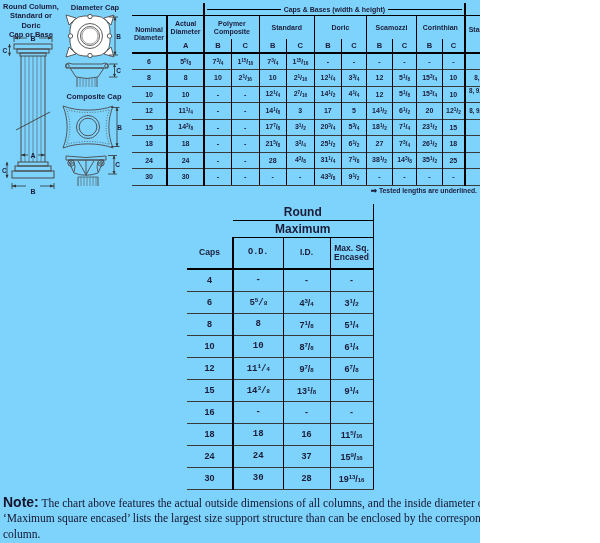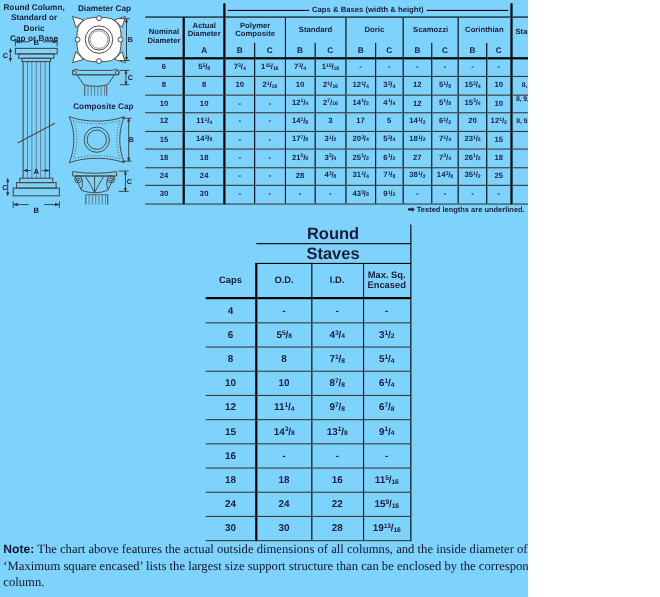--- a/index.html
+++ b/index.html
@@ -38,33 +38,33 @@
   sub{font-size:0.68em;vertical-align:-0.1em;letter-spacing:-0.2px;}
   u{text-decoration:underline;}
   .footnote{position:absolute;right:3px;top:186px;font-size:6.8px;font-weight:bold;color:#1c1c38;}
   .footnote .arrow{font-size:7.5px;margin-right:2px;}
 
   
   #round-table{position:absolute;left:187px;top:204px;width:186px;border-collapse:collapse;
                table-layout:fixed;font-weight:bold;text-align:center;color:#1c1c38;}
   #round-table td,#round-table th{padding:0;}
   #round-table .rt-na{border:none;}
-  .rt-span{border-right:1.6px solid #000;border-bottom:1.5px solid #000;height:16px;font-size:15px;}
+  .rt-span{border-right:1.6px solid #000;border-bottom:1.5px solid #000;height:16px;font-size:12px;}
   .rt-head th{height:30px;font-size:8.5px;line-height:1.1;border-bottom:2.2px solid #000;}
-  #round-table .rc1{border-left:2px solid #000;}
+  #round-table .rc1{border-left:2px solid #000;font-family:Liberation Mono, monospace;}
   #round-table .rc2,#round-table .rc3{border-left:1.3px solid #000;}
   #round-table .rc3{border-right:1.6px solid #000;}
   #round-table tbody tr{height:22px;}
   #round-table tbody td{border-top:1px solid #3a3a3a;font-size:9px;}
   #round-table tbody tr:last-child td{border-bottom:1.3px solid #3a3a3a;}
 
   
   .note{position:absolute;left:3px;top:493px;width:594px;
         font-family:"Liberation Serif",serif;font-size:11.5px;line-height:1.32;color:#14142c;}
-  .note b{font-family:"Liberation Sans",sans-serif;font-size:11px;}
+  .note b{font-family:"Liberation Sans",sans-serif;font-size:14px;}
 </style>
 </head>
 <body>
 
 <div class="stage">
 
   <div class="diag-label" style="left:0;top:2px;width:62px;">Round Column,
 Standard or Doric
 Cap or Base</div>
 
@@ -443,21 +443,21 @@
         <col style="width:47px">
         <col style="width:43px">
     </colgroup>
     <thead>
       <tr>
         <td class="rt-na"></td>
         <th colspan="3" class="rt-span">Round</th>
       </tr>
       <tr>
         <td class="rt-na"></td>
-        <th colspan="3" class="rt-span">Staves</th>
+        <th colspan="3" class="rt-span">Maximum</th>
       </tr>
       <tr class="rt-head">
         <th>Caps</th>
         <th class="rc1">O.D.</th>
         <th class="rc2">I.D.</th>
         <th class="rc3">Max. Sq. Encased</th>
       </tr>
     </thead>
     <tbody>
         <tr>
@@ -504,21 +504,21 @@
         </tr>
         <tr>
           <td class="rc0">18</td>
           <td class="rc1">18</td>
           <td class="rc2">16</td>
           <td class="rc3">11<sup>5</sup>/<sub>16</sub></td>
         </tr>
         <tr>
           <td class="rc0">24</td>
           <td class="rc1">24</td>
-          <td class="rc2">22</td>
+          <td class="rc2">37</td>
           <td class="rc3">15<sup>9</sup>/<sub>16</sub></td>
         </tr>
         <tr>
           <td class="rc0">30</td>
           <td class="rc1">30</td>
           <td class="rc2">28</td>
           <td class="rc3">19<sup>13</sup>/<sub>16</sub></td>
         </tr>
       </tbody>
   </table>

